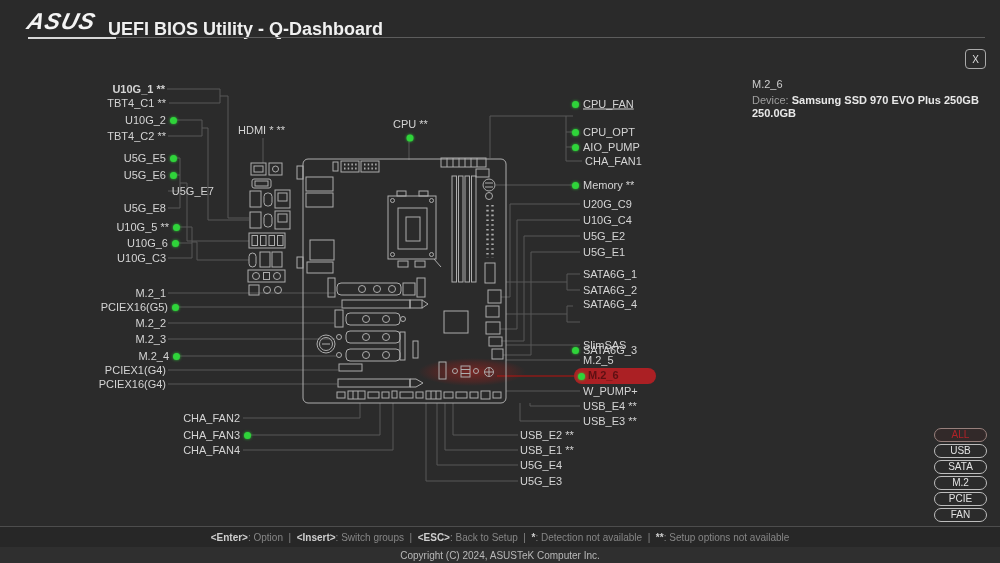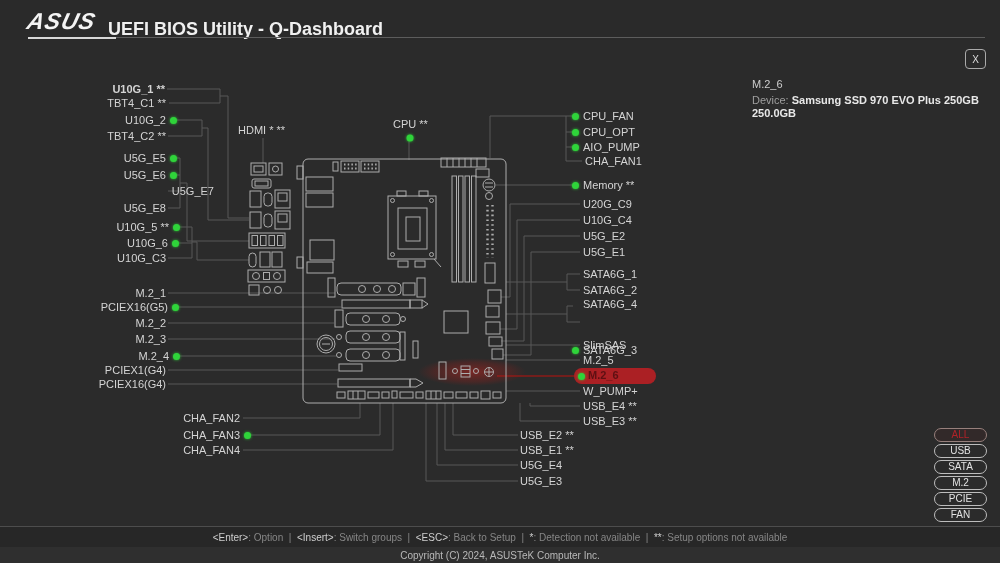--- a/index.html
+++ b/index.html
@@ -51,21 +51,21 @@
     display:flex; align-items:center; justify-content:center; cursor:pointer; line-height:1;
   }
   .fbtn.active { color:#b02228; border-color:#97807c; background:rgba(120,30,30,.10); }
   
   .legend-bar {
     position:absolute; left:0; top:526px; width:1000px; height:21px;
     background:#272727; border-top:1px solid #4d4d4d;
     display:flex; align-items:center; justify-content:center;
     font-size:10px; color:#868686; white-space:pre;
   }
-  .legend-bar .k { color:#cfcfcf; font-weight:normal; }
+  .legend-bar .k { color:#cfcfcf; font-weight:bold; }
   .copyright-bar {
     position:absolute; left:0; top:547px; width:1000px; height:16px;
     background:#2f2f2f; display:flex; align-items:center; justify-content:center;
     font-size:10px; color:#b8b8b8;
   }
 </style>
 </head>
 <body>
 
 <div class="header">
@@ -291,21 +291,21 @@
     <div class="label" style="top: 323px; right: 834px;"><span>M.2_2</span></div>
     <div class="label" style="top: 339px; right: 834px;"><span>M.2_3</span></div>
     <div class="label" style="top: 356px; right: 831px;"><span class="dot after"></span><span>M.2_4</span></div>
     <div class="label" style="top: 370px; right: 834px;"><span>PCIEX1(G4)</span></div>
     <div class="label" style="top: 384px; right: 834px;"><span>PCIEX16(G4)</span></div>
     <div class="label" style="top: 418px; right: 760px;"><span>CHA_FAN2</span></div>
     <div class="label" style="top: 435px; right: 760px;"><span class="dot after"></span><span>CHA_FAN3</span></div>
     <div class="label" style="top: 450px; right: 760px;"><span>CHA_FAN4</span></div>
     <div class="label" style="top: 130px; left: 238px;"><span>HDMI * **</span></div>
     <div class="label" style="top: 124px; left: 393px;"><span class="dot below"></span><span>CPU **</span></div>
-    <div class="label" style="top: 116px; left: 583px;"><span class="dot before"></span><span>CPU_FAN</span></div>
+    <div class="label" style="top: 104px; left: 583px; text-decoration: underline;"><span class="dot before"></span><span>CPU_FAN</span></div>
     <div class="label" style="top: 132px; left: 583px;"><span class="dot before"></span><span>CPU_OPT</span></div>
     <div class="label" style="top: 147px; left: 583px;"><span class="dot before"></span><span>AIO_PUMP</span></div>
     <div class="label" style="top: 161px; left: 585px;"><span>CHA_FAN1</span></div>
     <div class="label" style="top: 185px; left: 583px;"><span class="dot before"></span><span>Memory **</span></div>
     <div class="label" style="top: 204px; left: 583px;"><span>U20G_C9</span></div>
     <div class="label" style="top: 220px; left: 583px;"><span>U10G_C4</span></div>
     <div class="label" style="top: 236px; left: 583px;"><span>U5G_E2</span></div>
     <div class="label" style="top: 252px; left: 583px;"><span>U5G_E1</span></div>
     <div class="label" style="top: 274px; left: 583px;"><span>SATA6G_1</span></div>
     <div class="label" style="top: 290px; left: 583px;"><span>SATA6G_2</span></div>

